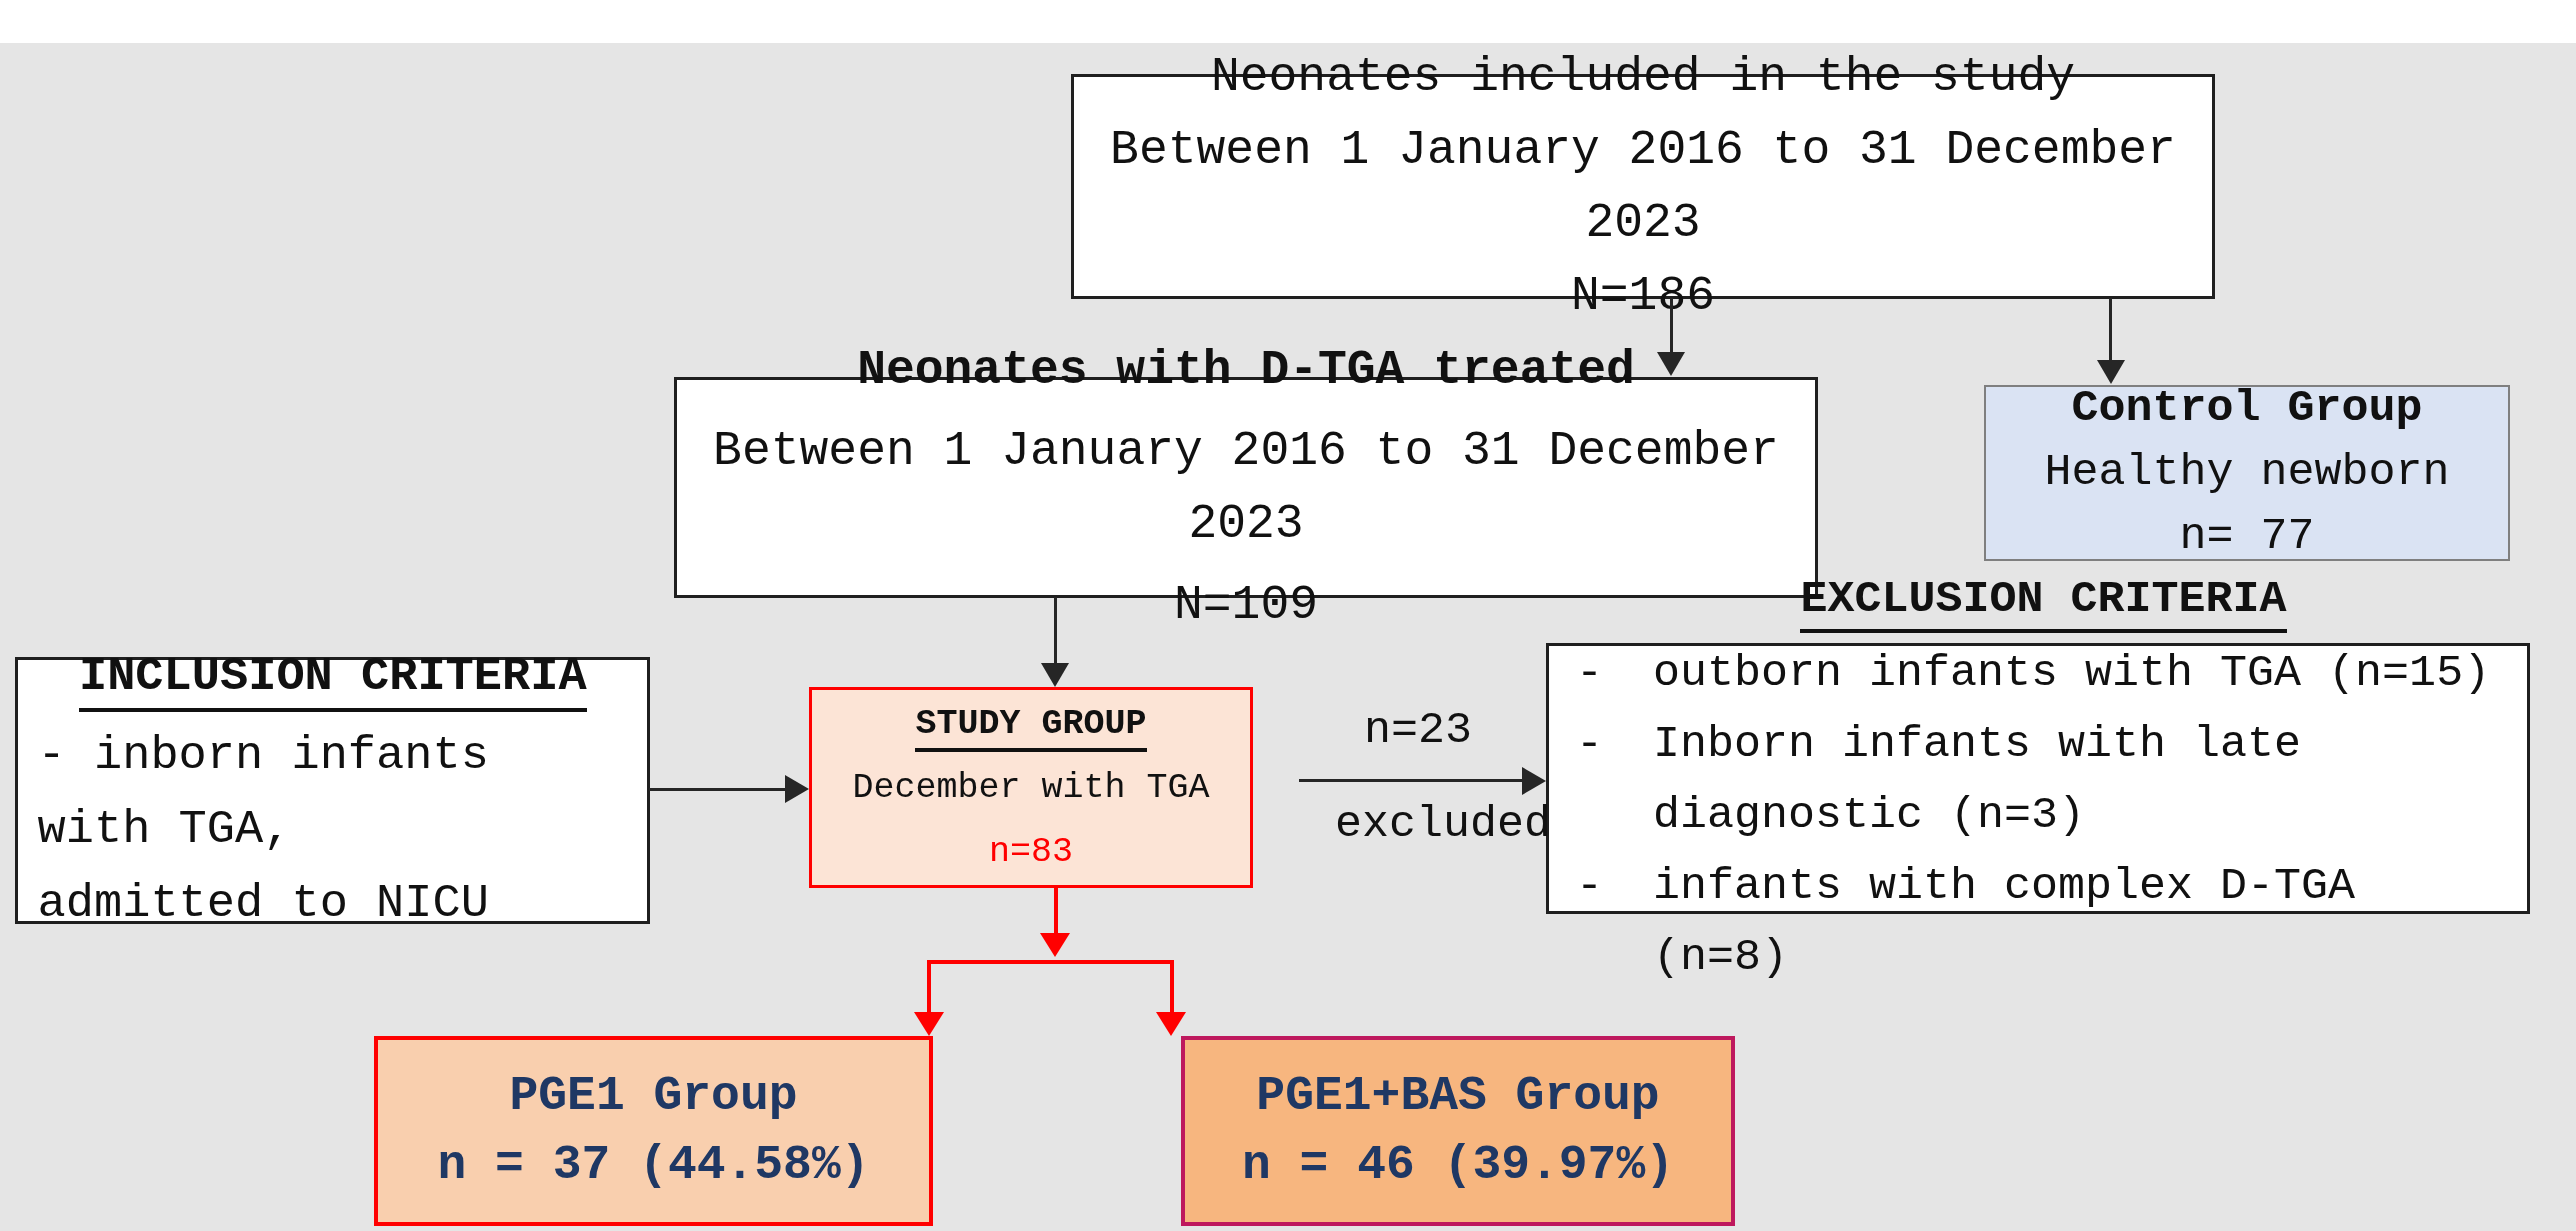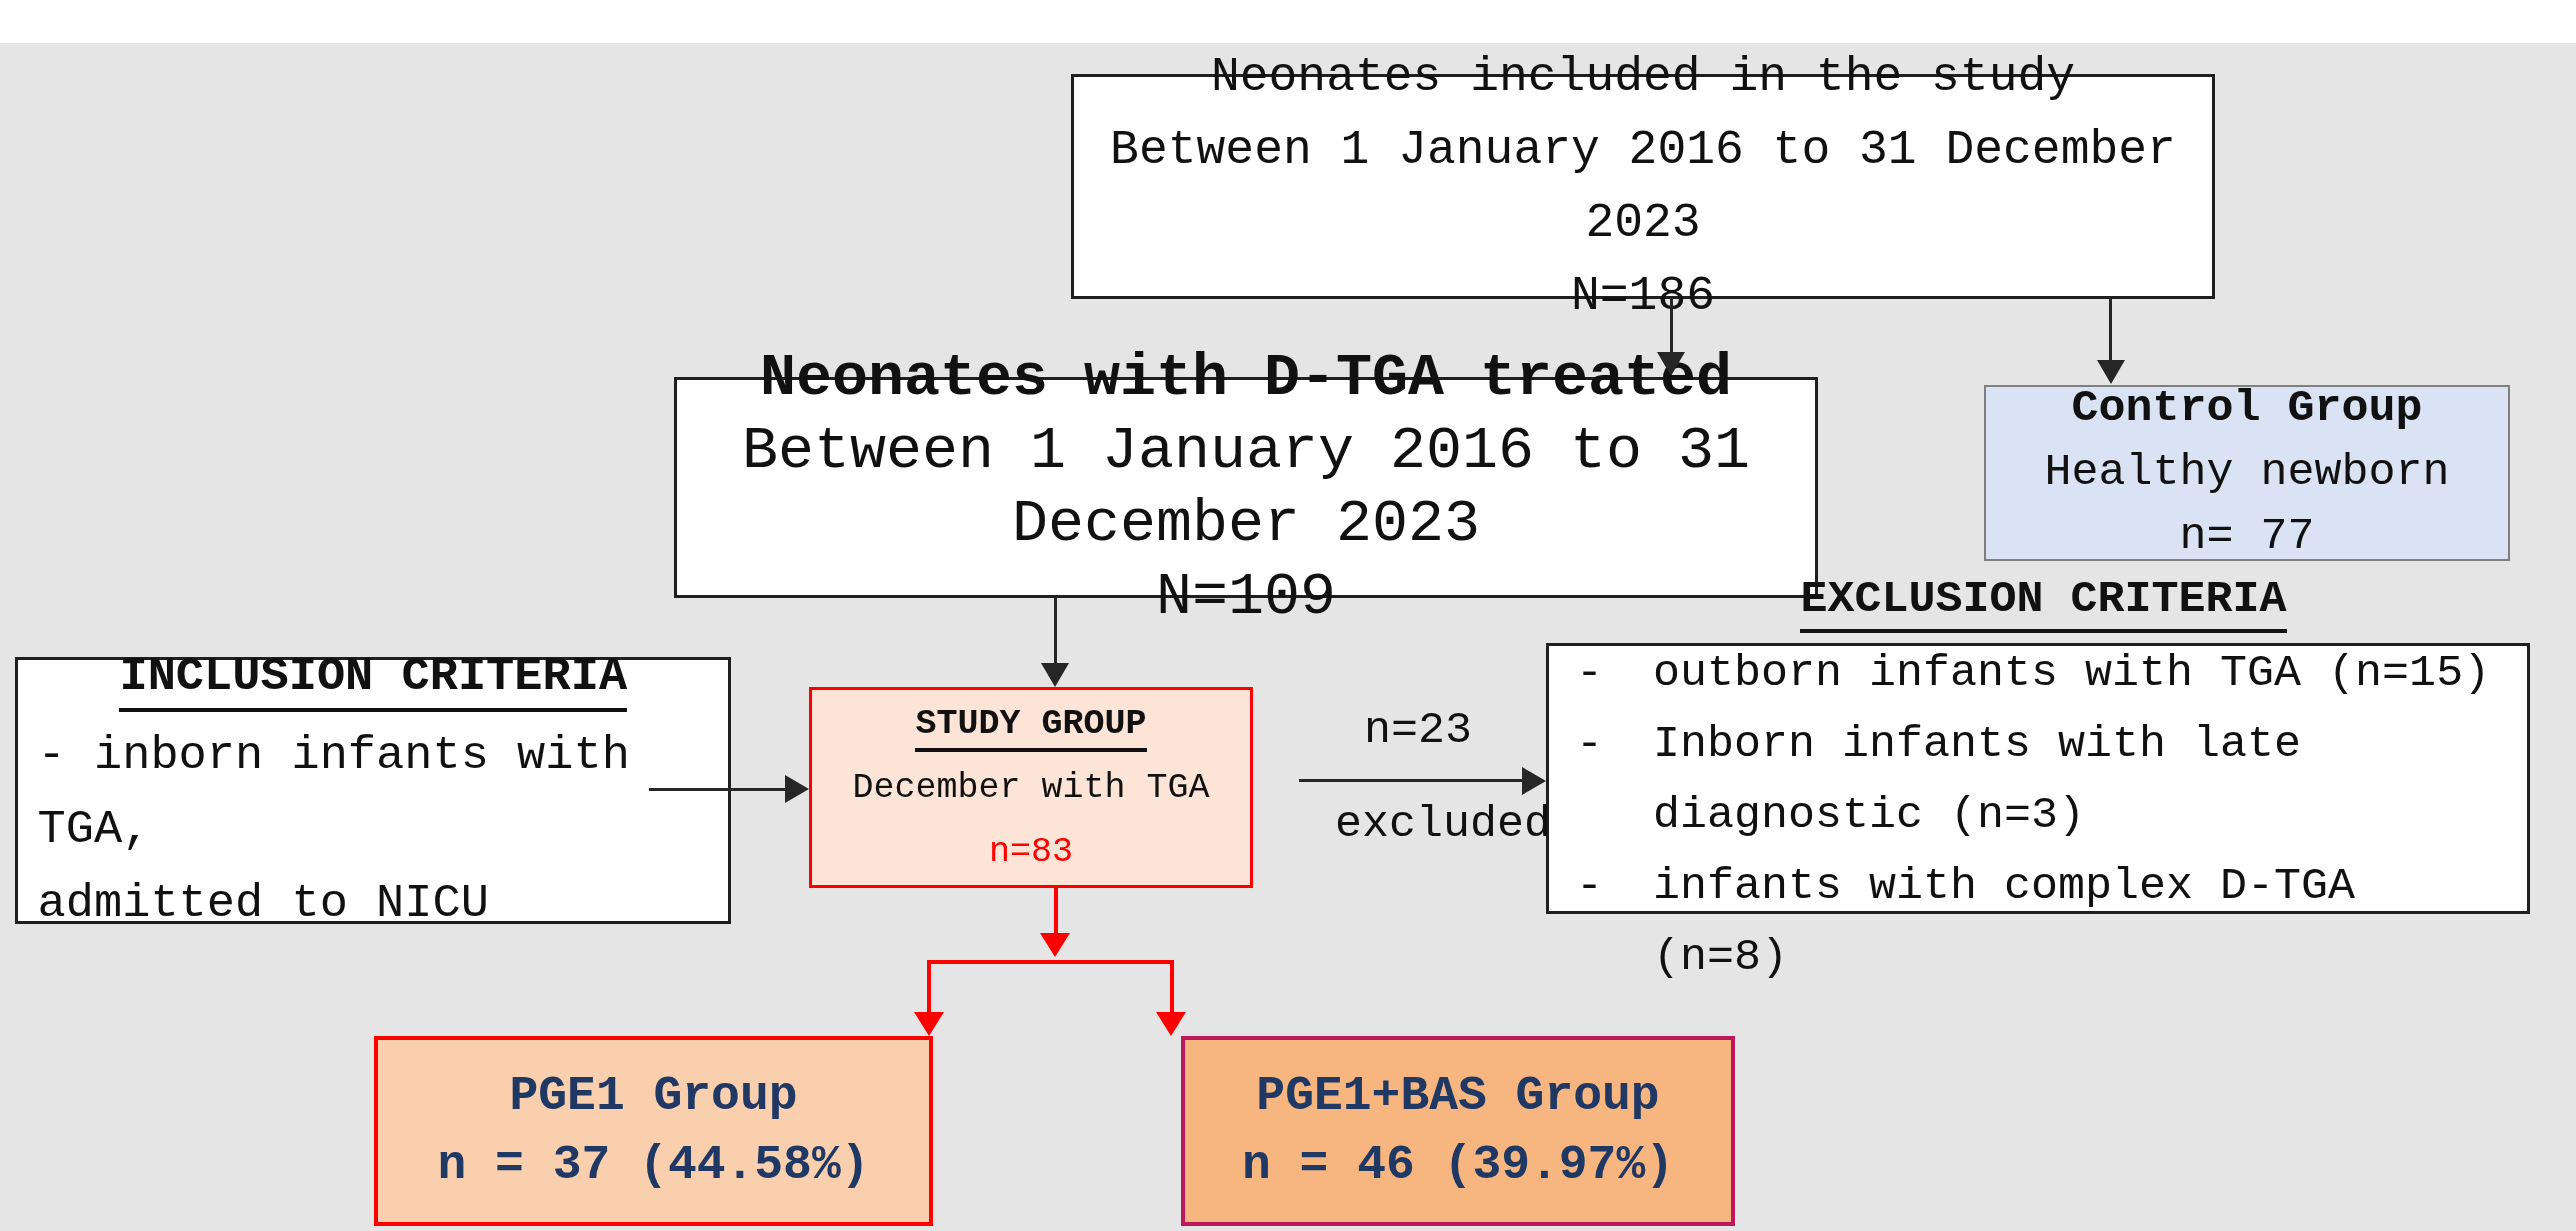--- a/index.html
+++ b/index.html
@@ -19,26 +19,26 @@
     justify-content:center;align-items:center;
     text-align:center;
   }
   .b-black{border:3.2px solid #1f1f1f;background:#ffffff;}
   .b-red{border:3.2px solid #ff0000;}
   .u{border-bottom:4px solid currentColor;padding-bottom:4.8px;display:inline-block;line-height:1.1;}
   .bold{font-weight:bold;}
 
   
   #box-included{left:1071px;top:31px;width:1144px;height:225px;font-size:48px;line-height:73px;}
-  #box-dtga{left:674px;top:334px;width:1144px;height:221px;font-size:60px;line-height:73px;}
+  #box-dtga{left:674px;top:334px;width:1144px;height:221px;font-size:48px;line-height:73px;gap:8px;}
   #box-control{left:1984px;top:342px;width:526px;height:176px;font-size:45px;line-height:64px;
                background:#dae3f3;border:2.4px solid #7f7f7f;}
   #box-study{left:809px;top:644px;width:444px;height:201px;font-size:35px;line-height:64px;background:#fce4d6;}
   #box-study .n-red{color:#ff0000;}
-  #box-inclusion{left:15.3px;top:614px;width:716px;height:267px;font-size:47px;line-height:74px;
+  #box-inclusion{left:15.3px;top:614px;width:635px;height:267px;font-size:47px;line-height:74px;
                  align-items:stretch;text-align:left;padding:8px 19.3px;}
   #box-inclusion .ttl{text-align:center;margin-bottom:4.8px;}
   #box-exclusion{left:1546px;top:600px;width:984px;height:271px;font-size:45px;line-height:71px;
                  align-items:stretch;text-align:left;padding:6.4px 16px 6.4px 27px;}
   #box-exclusion .ttl{text-align:center;margin-bottom:3.2px;}
   .ex-item{display:flex;flex-direction:row;}
   .ex-dash{width:77px;flex:0 0 77px;}
   #box-pge1{left:374px;top:993px;width:559px;height:190px;font-size:48px;line-height:69px;
             background:#f9cfae;border:4px solid #ff0000;color:#1f3864;font-weight:bold;}
   #box-pge1bas{left:1181px;top:993px;width:554px;height:190px;font-size:48px;line-height:69px;

